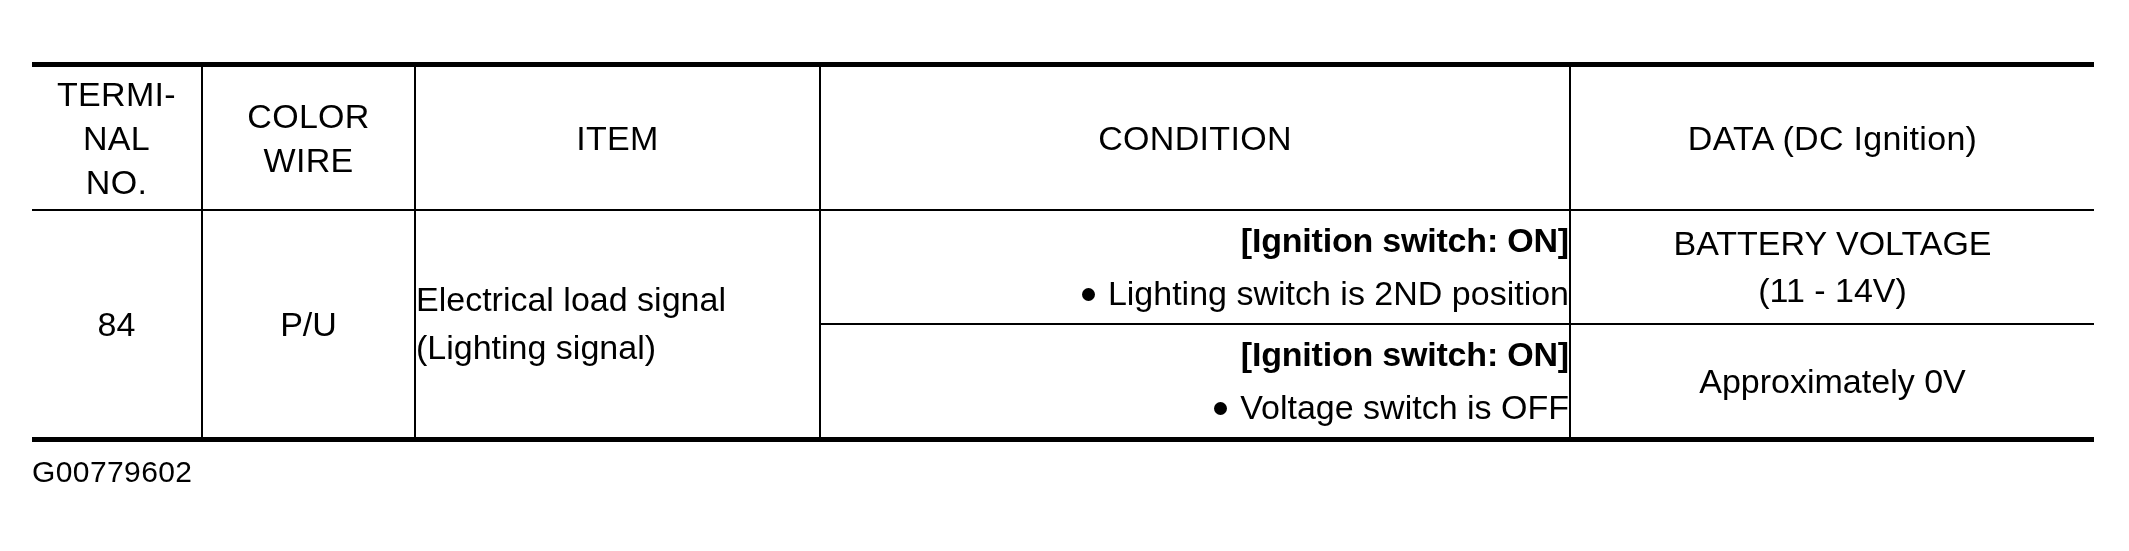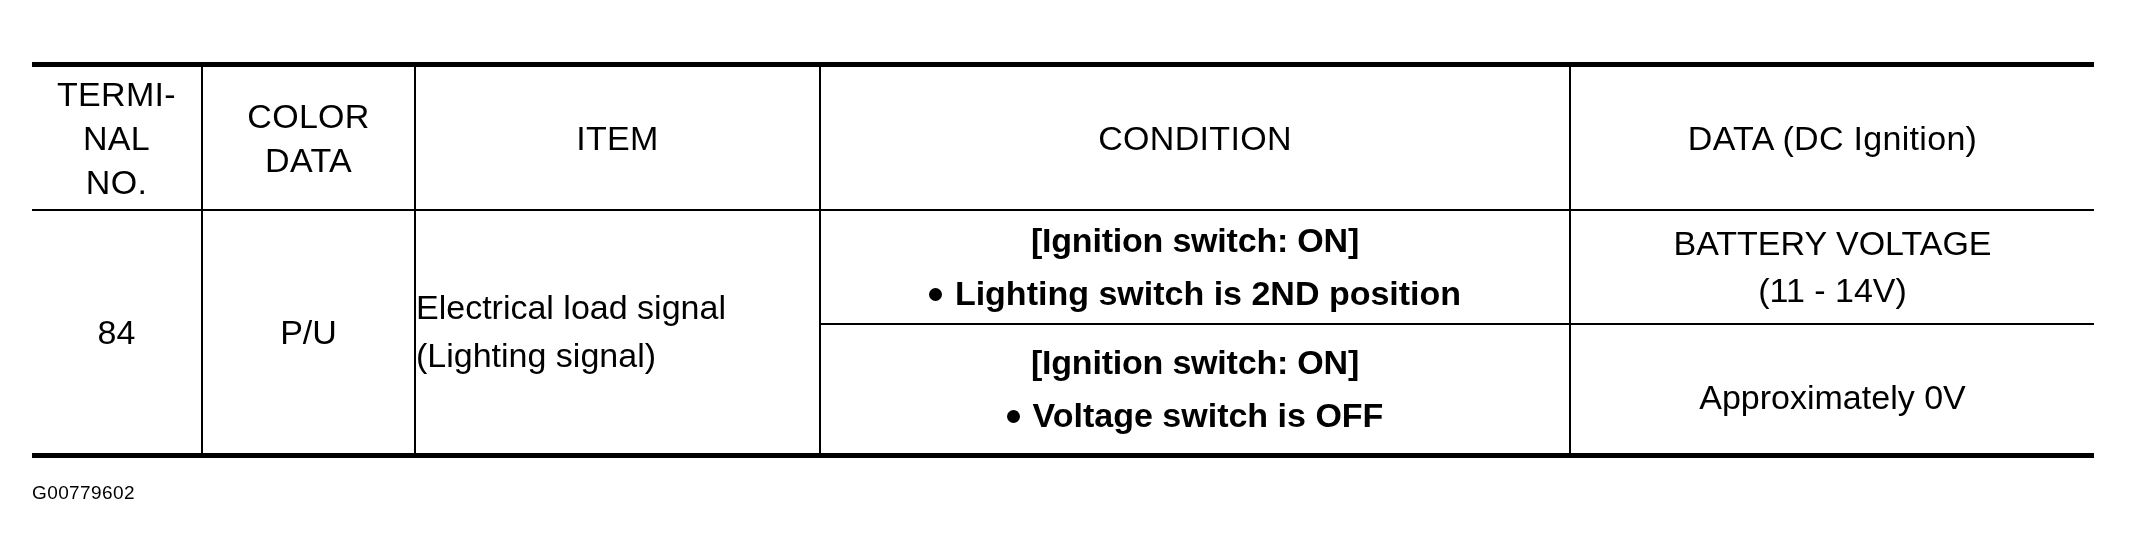--- a/index.html
+++ b/index.html
@@ -80,67 +80,65 @@
   }
   .cell-item {
     text-align: left;
     font-size: 34px;
     line-height: 1.40;
     padding: 0 0 0 26px;
   }
 
   .cell-condition {
     height: 112px;
-    text-align: center;
+    text-align: right;
     font-size: 34px;
     line-height: 1.38;
     padding: 10px 0 10px 26px;
     vertical-align: top;
   }
   .cond-title {
     font-weight: bold;
     display: block;
     letter-spacing: -0.2px;
   }
   .cond-bullet {
     display: block;
     margin-top: 6px;
     white-space: nowrap;
-    font-weight: bold;
   }
   .cond-bullet .dot {
     display: inline-block;
     width: 13px;
     height: 13px;
     border-radius: 50%;
     background: #000;
     margin-right: 13px;
     vertical-align: 4px;
   }
 
   .cell-data {
     height: 112px;
     text-align: center;
     font-size: 34px;
     line-height: 1.38;
     padding: 10px 0 10px 24px;
     vertical-align: top;
   }
-  .cell-data.vcenter { vertical-align: middle; padding-top: 16px; padding-bottom: 0; }
+  .cell-data.vcenter { vertical-align: middle; padding-top: 0; padding-bottom: 0; }
   .data-line { display: block; }
 
   
   .figure-caption {
     position: absolute;
     left: 32px;
     top: 455px;
-    font-size: 19px;
+    font-size: 30px;
     letter-spacing: 0.4px;
     color: #000;
-    margin-top: 27px;
   }
 </style>
 </head>
 <body>
 
 <div class="page">
 
   <table class="terminal-table">
     <colgroup>
       <col class="col-terminal">
@@ -152,21 +150,21 @@
 
     <thead>
       <tr>
         <th class="head-cell">
           <span class="stack">TERMI-</span>
           <span class="stack">NAL</span>
           <span class="stack">NO.</span>
         </th>
         <th class="head-cell">
           <span class="stack">COLOR</span>
-          <span class="stack">DATA</span>
+          <span class="stack">WIRE</span>
         </th>
         <th class="head-cell">
           <span class="stack">ITEM</span>
         </th>
         <th class="head-cell">
           <span class="stack">CONDITION</span>
         </th>
         <th class="head-cell">
           <span class="stack">DATA (DC Ignition)</span>
         </th>

